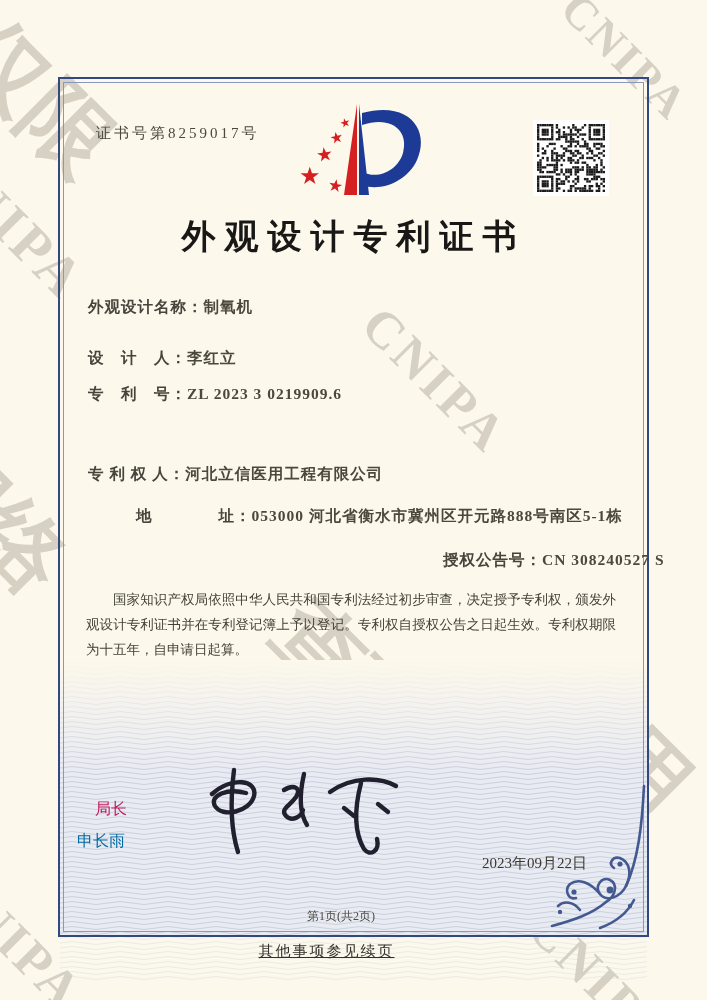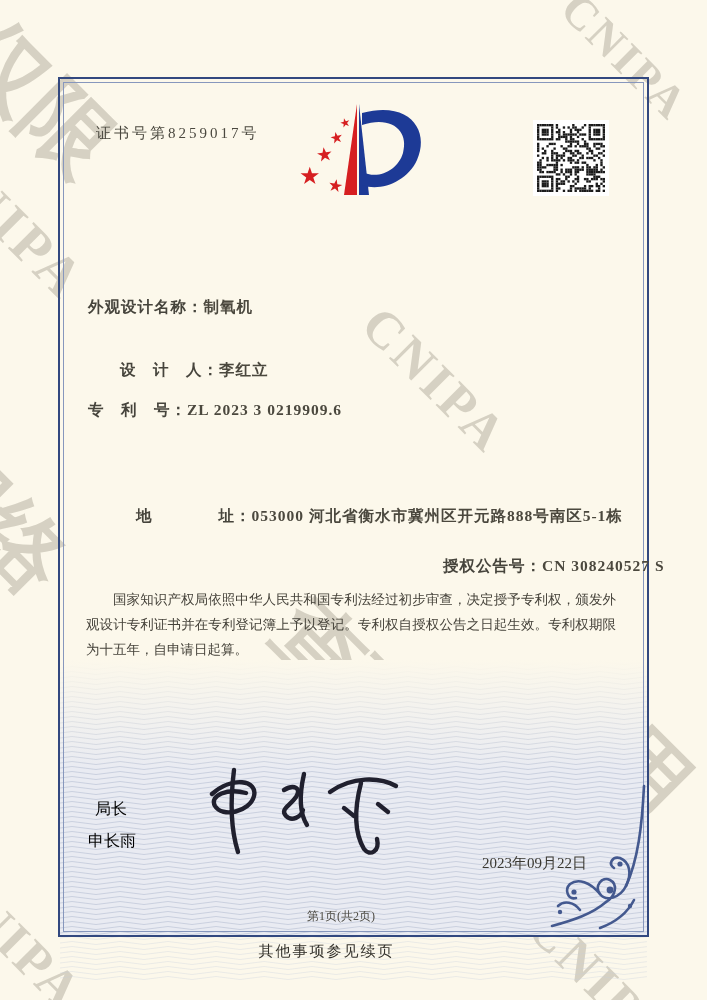--- a/index.html
+++ b/index.html
@@ -34,37 +34,37 @@
   
   .cert-no{position:absolute; left:96px; top:124px; font-size:15px; letter-spacing:3px;
      color:#4a483f; z-index:6;}
   .logo{position:absolute; left:283px; top:98px; z-index:6;}
   .qr{position:absolute; left:533px; top:120px; width:76px; height:76px; background:#fff;
      padding:4px; box-sizing:border-box; z-index:6;}
   .title{position:absolute; left:0; top:214px; width:707px; text-align:center;
      font-size:34px; font-weight:bold; letter-spacing:9px; color:#191816; z-index:6;}
   .field{position:absolute; left:88px; font-size:15.5px; color:#4b483e;
      letter-spacing:1px; z-index:6; white-space:nowrap;font-weight:bold;}
-  .f0{top:297px;} .f1{top:360px;margin-left:32px;} .f2{top:384px;margin-top:16px;} .f3{top:424px;}
+  .f0{top:297px;} .f1{top:348px;} .f2{top:384px;} .f3{top:424px;}
   .f4{top:464px;} .f5{top:506px;margin-left:48px;} .f6{top:550px;}
-  .f6b{position:absolute; left:355px; top:6px;}
+  .f6b{position:absolute; left:355px; top:0;}
   .field .lab{color:#46443c;}
   .paras{position:absolute; left:86px; top:588px; width:536px; z-index:6;
      font-size:13.5px; line-height:1.85; color:#45423a; text-align:justify;}
   .paras p{margin:0 6px 4px 0; text-indent:2em;}
-  .sig-title{position:absolute; left:95px; top:799px; font-size:16px; color:#000000;
+  .sig-title{position:absolute; left:95px; top:799px; font-size:16px; color:#be185d;
      z-index:6; font-family:"Liberation Sans",sans-serif;}
-  .sig-name{position:absolute; left:88px; top:831px; font-size:16px; color:#000000;
+  .sig-name{position:absolute; left:77px; top:831px; font-size:16px; color:#0369a1;
      z-index:6; font-family:Liberation Mono, monospace;}
   .sig-svg{position:absolute; left:196px; top:762px; z-index:6;}
   .issue-date{position:absolute; left:482px; top:854px; font-size:15px; color:#3a3831; z-index:6;}
   .page-num{position:absolute; left:0; top:908px; width:682px; text-align:center;
      font-size:12px; color:#4c4a42; z-index:6;}
   .footer-note{position:absolute; left:0; top:942px; width:653px; text-align:center;
-     font-size:15px; color:#33312b; letter-spacing:2px; z-index:6;}
+     font-size:15px; color:#33312b; letter-spacing:2px; z-index:6;text-decoration:underline;}
   .ornament{position:absolute; left:540px; top:782px; z-index:5;}
 </style>
 </head>
 <body>
 
 <div class="page">
 
   <span class="wm w0">仅限</span>
   <span class="wm w1">CNIPA</span>
   <span class="wm w2">CNIPA</span>
@@ -571,24 +571,26 @@
       <rect x="6" y="27" width="1" height="1" fill="#1a1a1a"></rect>
       <rect x="0" y="28" width="1" height="1" fill="#1a1a1a"></rect>
       <rect x="1" y="28" width="1" height="1" fill="#1a1a1a"></rect>
       <rect x="2" y="28" width="1" height="1" fill="#1a1a1a"></rect>
       <rect x="3" y="28" width="1" height="1" fill="#1a1a1a"></rect>
       <rect x="4" y="28" width="1" height="1" fill="#1a1a1a"></rect>
       <rect x="5" y="28" width="1" height="1" fill="#1a1a1a"></rect>
       <rect x="6" y="28" width="1" height="1" fill="#1a1a1a"></rect>
     </svg>
 
+  <div class="title">外观设计专利证书</div>
 
   <div class="field f0"><span class="lab">外观设计名称：</span><span>制氧机</span></div>
   <div class="field f1"><span class="lab">设　计　人：</span><span>李红立</span></div>
   <div class="field f2"><span class="lab">专　利　号：</span><span>ZL 2023 3 0219909.6</span></div>
+  <div class="field f4"><span class="lab">专 利 权 人：</span><span>河北立信医用工程有限公司</span></div>
   <div class="field f5"><span class="lab">地　　　　址：</span><span>053000 河北省衡水市冀州区开元路888号南区5-1栋</span></div>
   <div class="field f6">
     <span class="f6b"><span class="lab">授权公告号：</span><span>CN 308240527 S</span></span>
   </div>
 
   <div class="paras">
     <p>国家知识产权局依照中华人民共和国专利法经过初步审查，决定授予专利权，颁发外观设计专利证书并在专利登记簿上予以登记。专利权自授权公告之日起生效。专利权期限为十五年，自申请日起算。</p>
   </div>
 
   <div class="sig-title">局长</div>

